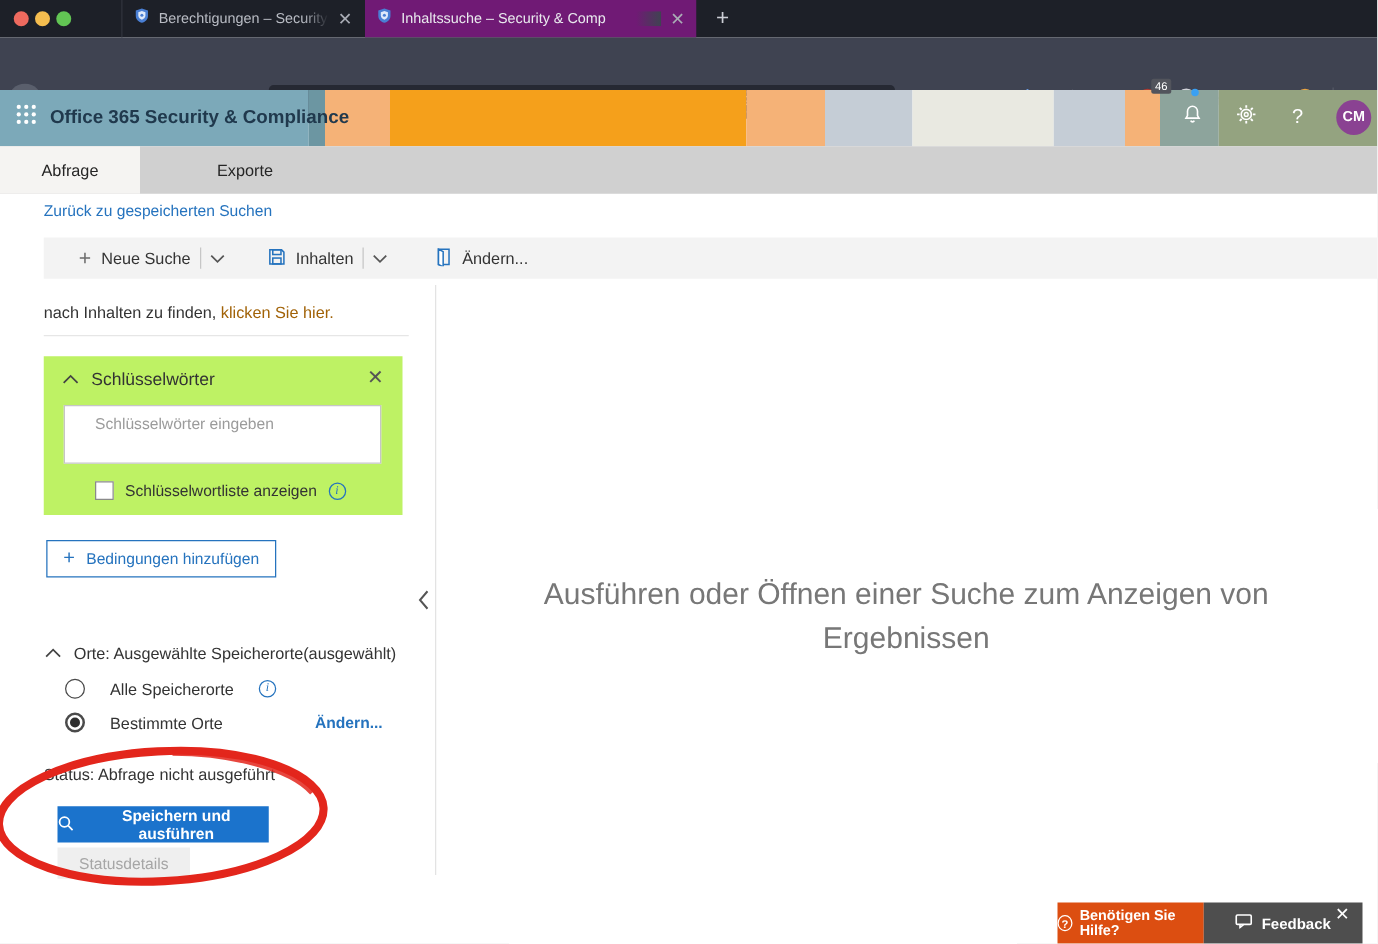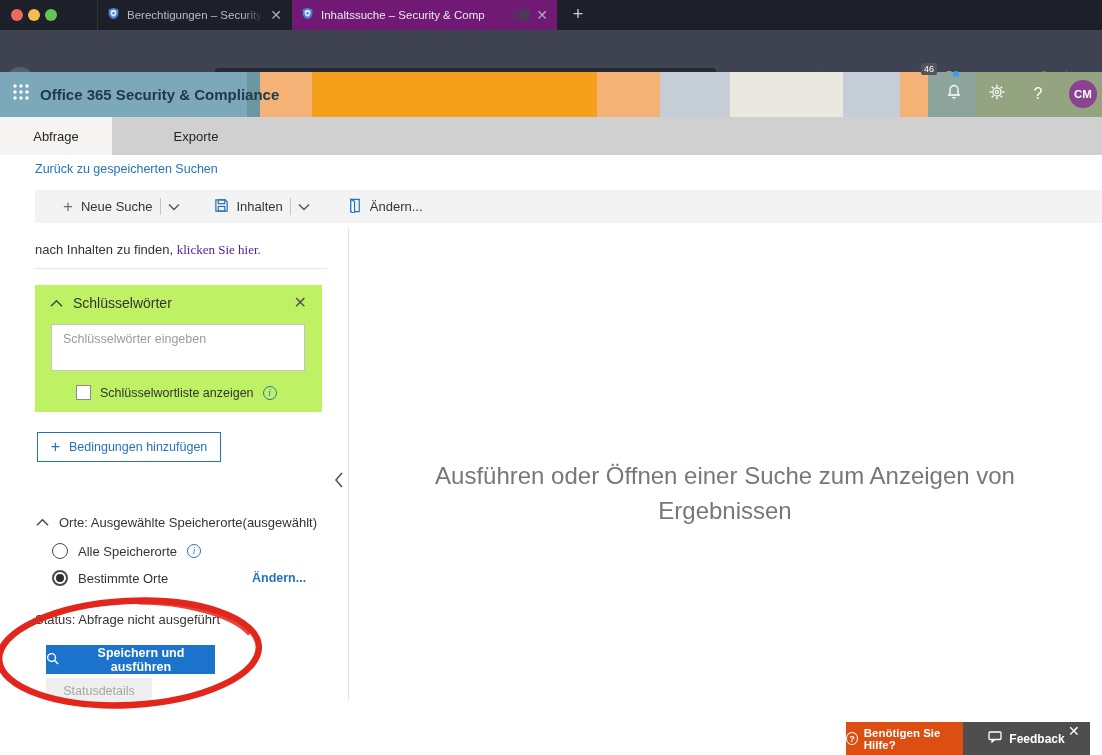--- a/index.html
+++ b/index.html
@@ -58,39 +58,39 @@
 
   
   .cmdbar { position:absolute; left:35px; top:190px; width:1067px; height:33px; background:#f3f3f3; display:flex; align-items:center; font-size:13px; color:#333; padding-left:28px; }
   .cmd-group { display:flex; align-items:center; gap:8px; }
   .pipe { width:1px; height:17px; background:#c6c6c6; margin:0 7px; }
   .gray-plus { color:#6d6d6d; font-size:17px; line-height:1; }
   .chev-down { display:inline-flex; }
 
   
   .intro { position:absolute; left:35px; top:242px; font-size:13px; color:#333; }
-  .intro a { color:#4c1d95; text-decoration:none;font-family:Liberation Serif, serif; }
+  .intro a { color:#a16207; text-decoration:none; }
   .hr1 { position:absolute; left:35px; top:268px; width:292px; height:1px; background:#e6e6e6; }
   .vdiv { position:absolute; left:348px; top:228px; width:1px; height:472px; background:#e3e3e3; }
   .collapse-chev { position:absolute; left:334px; top:471px; color:#555; }
 
   .kw-box { position:absolute; left:35px; top:285px; width:287px; height:127px; background:#bef264; }
   .kw-head { position:absolute; left:15px; top:10px; display:flex; align-items:center; gap:10px; font-size:14px; color:#333; width:257px; }
   .kw-close { margin-left:auto; color:#555; font-size:16px; line-height:1; }
-  .kw-input { position:absolute; left:16px; top:39px; width:254px; height:47px; background:#fff; border:1px solid #c6c6c6; font-family:"Liberation Sans",sans-serif; font-size:12.5px; color:#444; padding:7px 11px; resize:none; }
+  .kw-input { position:absolute; left:16px; top:39px; width:254px; height:47px; background:#fff; border:1px solid #c6c6c6; font-family:"Liberation Sans",sans-serif; font-size:12.5px; color:#444; padding:7px 24px; resize:none; }
   .kw-input::placeholder { color:#9b9b9b; }
   .kw-check { position:absolute; left:17px; top:100px; display:flex; align-items:center; gap:9px; font-size:12.5px; color:#333;padding-left:24px; }
   .cbox { width:15px; height:15px; border:1px solid #8a8a8a; background:#fff; }
   .info-i { display:inline-flex; align-items:center; justify-content:center; width:14px; height:14px; border:1px solid #2573be; border-radius:50%; color:#2573be; font-size:9.5px; font-style:italic; font-family:"Liberation Serif",serif; }
 
   .cond-btn { position:absolute; left:37px; top:432px; width:184px; height:30px; background:#fff; border:1px solid #2573be; color:#2573be; font-size:12.5px; display:flex; align-items:center; justify-content:center; gap:9px; }
   .cond-btn .plus { font-size:16px; line-height:1; }
 
   .orte-head { position:absolute; left:36px; top:515px; display:flex; align-items:flex-end; gap:10px; font-size:13px; color:#333; }
-  .radio-row { position:absolute; display:flex; align-items:center; gap:10px; font-size:13px; color:#333; }
+  .radio-row { position:absolute; display:flex; align-items:center; gap:20px; font-size:13px; color:#333; }
   .rr1 { left:52px; top:543px; } .rr2 { left:52px; top:570px; }
   .radio { width:16px; height:16px; border-radius:50%; border:2px solid #4a4a4a; background:#fff; display:flex; align-items:center; justify-content:center; }
   .radio .dot { width:8px; height:8px; border-radius:50%; background:#2e2e2e; }
   .aendern { position:absolute; left:252px; top:571px; font-size:12.5px; font-weight:700; color:#2573be; }
 
   .status-line { position:absolute; left:35px; top:612px; font-size:13px; color:#333; }
   .run-btn { position:absolute; left:46px; top:645px; width:169px; height:29px; background:#1b73cc; color:#fff; font-size:12.5px; font-weight:700; display:flex; align-items:center; justify-content:center; gap:8px; border:none; }
   .status-details { position:absolute; left:46px; top:678px; width:106px; height:25px; background:#efefef; color:#a6a6a6; font-size:12.5px; display:flex; align-items:center; justify-content:center; }
 
   

